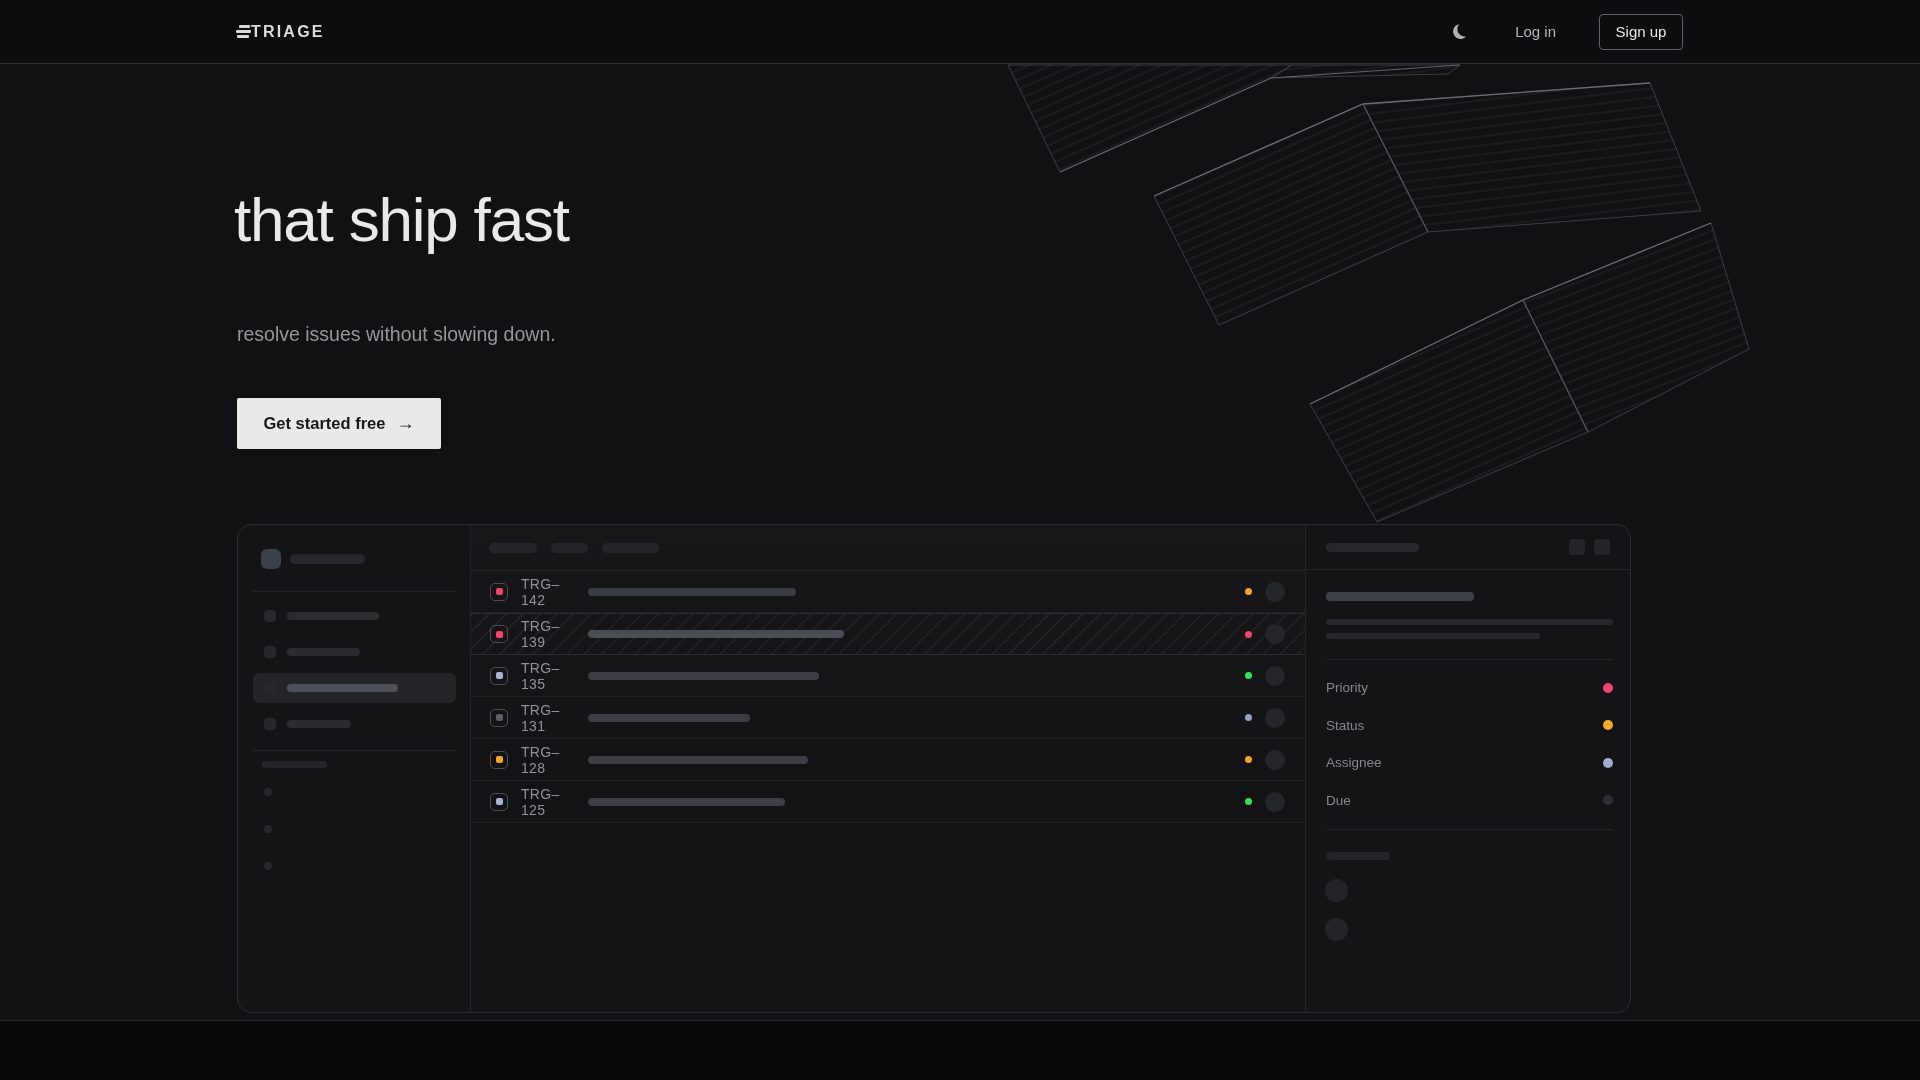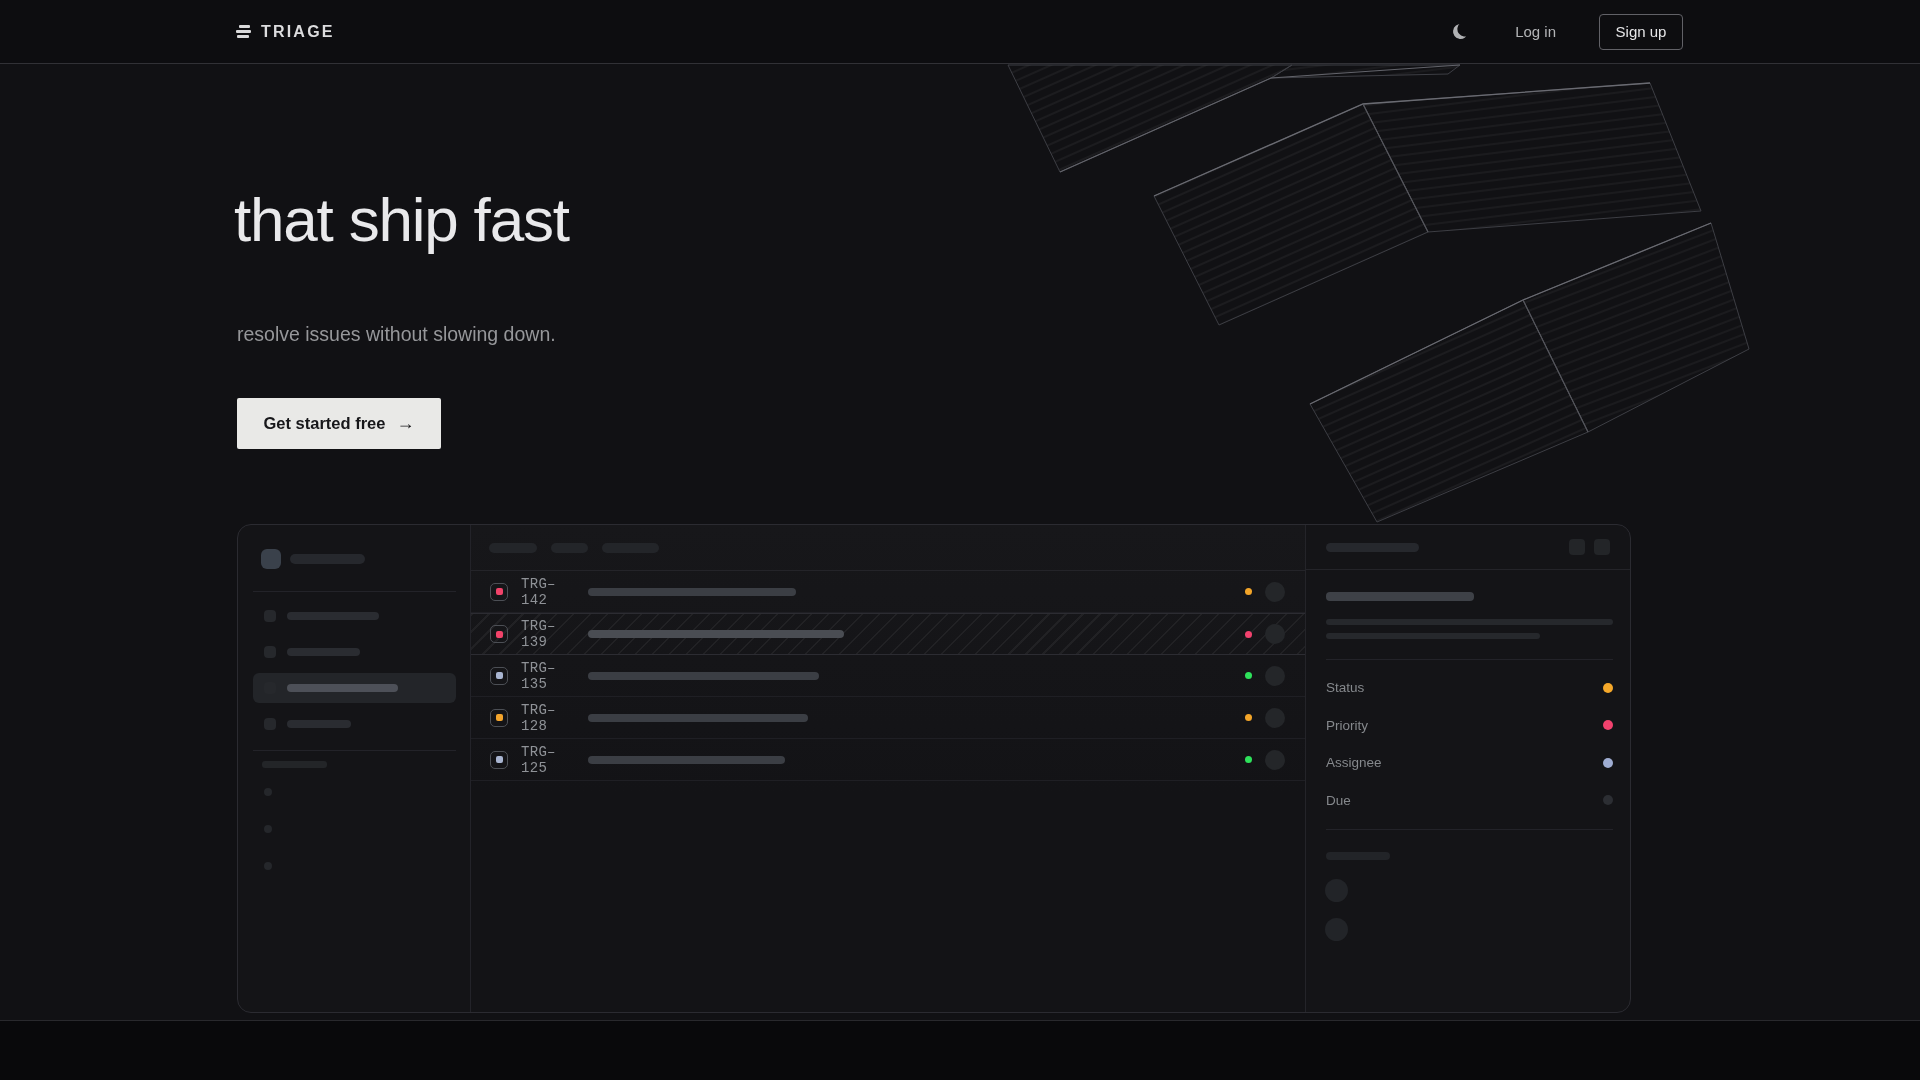--- a/index.html
+++ b/index.html
@@ -11,21 +11,21 @@
     position:relative;
   }
 
   
   .navbar {
     position:absolute; top:0; left:0; width:1920px; height:64px;
     background:#0d0d10; border-bottom:1px solid #313136;
     display:flex; align-items:center; justify-content:space-between;
     padding:0 237px 0 236px; z-index:30;
   }
-  .brand { display:flex; align-items:center; gap:10px; }
+  .brand { display:flex; align-items:center; }
   .brand-icon { width:15px; height:14px; display:flex; flex-direction:column; justify-content:space-between; }
   .brand-icon span { height:3.4px; border-radius:1px; background:#d9d9db; display:block; }
   .brand-icon .b1 { width:11px; margin-left:3px; }
   .brand-icon .b2 { width:15px; }
   .brand-icon .b3 { width:12px; margin-left:1px; }
   .brand-name { font-size:16px; font-weight:bold; letter-spacing:2.2px; color:#dcdcde; }
   .nav-right { display:flex; align-items:center; gap:43px; }
   .moon-btn { width:24px; height:24px; background:none; border:none; cursor:pointer; display:flex; align-items:center; justify-content:center; }
   .moon {
     width:15px; height:15px; border-radius:50%;
@@ -89,21 +89,21 @@
   .row {
     height:42px; flex:none; border-bottom:1px solid #1f1f24;
     display:flex; align-items:center; padding-left:19px; padding-right:20px; cursor:pointer;
   }
   .row.hatched {
     background:repeating-linear-gradient(135deg, rgba(255,255,255,0.05) 0 1.5px, transparent 1.5px 12px);
     border-top:1px solid #2c2c32; border-bottom:1px solid #2c2c32;justify-content:flex-end;
   }
   .chk { width:18px; height:18px; border:1.5px solid #4c4f55; border-radius:5px; flex:none; display:flex; align-items:center; justify-content:center; }
   .chk-in { width:7px; height:7px; border-radius:2px; }
-  .rid { font-size:14px; color:#8f9297; letter-spacing:0.3px; margin-left:13px; width:54px; flex:none;font-family:Liberation Mono, monospace; }
+  .rid { font-size:14px; color:#8f9297; letter-spacing:0.3px; margin-left:13px; width:54px; flex:none; }
   .rbar { height:8px; border-radius:4px; background:#3b3e44; margin-left:13px; }
   .row.hatched .rbar { background:#4a4d53; }
   .rdot { width:7px; height:7px; border-radius:50%; margin-left:auto; flex:none; }
   .ravatar { width:20px; height:20px; border-radius:50%; background:#242629; margin-left:13px; flex:none; }
 
   
   .m-panel { position:relative; width:325px; flex:none; border-left:1px solid #242429; }
   .p-header { height:45px; border-bottom:1px solid #242429; display:flex; align-items:center; padding:0 20px; gap:9px; }
   .p-header-bar { width:93px; height:9px; }
   .p-sq { width:16px; height:16px; border-radius:4px; background:#232528; border:none; cursor:pointer; flex:none; }
@@ -249,20 +249,29 @@
           <span class="chk">
             <span class="chk-in" style="background:#a9b5d1"></span>
           </span>
           <span class="rid">TRG–135</span>
           <span class="rbar" style="width:231px"></span>
           <span class="rdot" style="background:#2ee25b"></span>
           <span class="ravatar"></span>
         </div>
         <div class="row">
           <span class="chk">
+            <span class="chk-in" style="background:#5d6167"></span>
+          </span>
+          <span class="rid">TRG–131</span>
+          <span class="rbar" style="width:162px"></span>
+          <span class="rdot" style="background:#96a3c7"></span>
+          <span class="ravatar"></span>
+        </div>
+        <div class="row">
+          <span class="chk">
             <span class="chk-in" style="background:#f3a42c"></span>
           </span>
           <span class="rid">TRG–128</span>
           <span class="rbar" style="width:220px"></span>
           <span class="rdot" style="background:#f3a529"></span>
           <span class="ravatar"></span>
         </div>
         <div class="row">
           <span class="chk">
             <span class="chk-in" style="background:#a9b5d1"></span>
@@ -281,26 +290,26 @@
       <span style="flex:1"></span>
       <button class="p-sq"></button>
       <button class="p-sq"></button>
     </div>
     <span class="p-title"></span>
     <span class="p-line" style="top:94px; width:287px"></span>
     <span class="p-line" style="top:108px; width:214px"></span>
     <span class="p-div" style="top:134px"></span>
     <div class="p-fields" id="fields">
         <div class="p-field">
+          <span class="p-label">Priority</span>
+          <span class="p-dot" style="background:#f2426e"></span>
+        </div>
+        <div class="p-field">
           <span class="p-label">Status</span>
           <span class="p-dot" style="background:#f5a82a"></span>
-        </div>
-        <div class="p-field">
-          <span class="p-label">Priority</span>
-          <span class="p-dot" style="background:#f2426e"></span>
         </div>
         <div class="p-field">
           <span class="p-label">Assignee</span>
           <span class="p-dot" style="background:#9fadd2"></span>
         </div>
         <div class="p-field">
           <span class="p-label">Due</span>
           <span class="p-dot" style="background:#2c2e33"></span>
         </div>
       </div>

